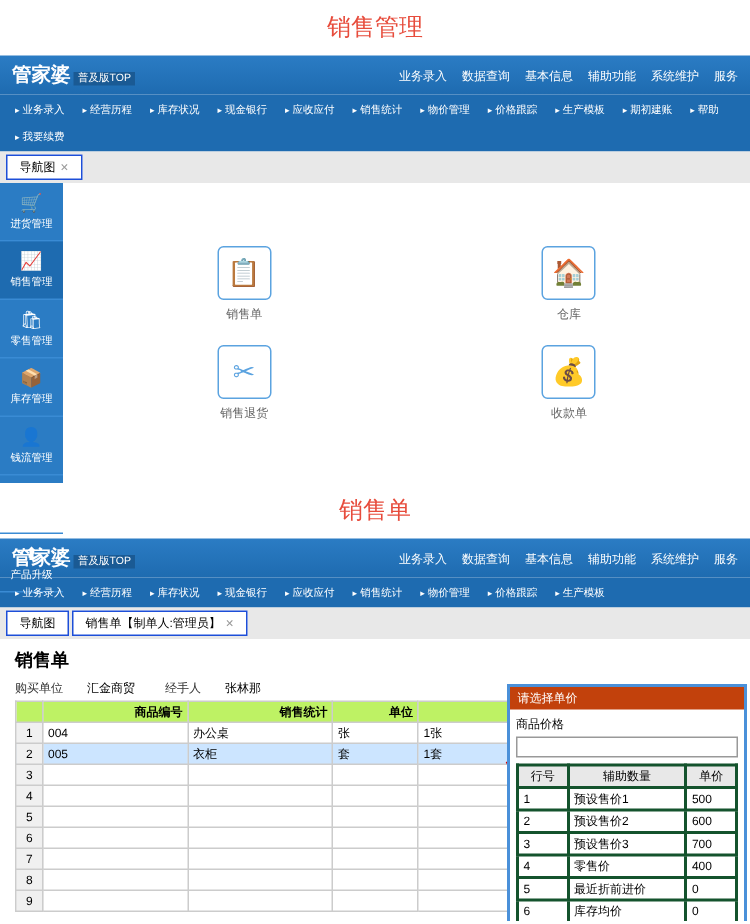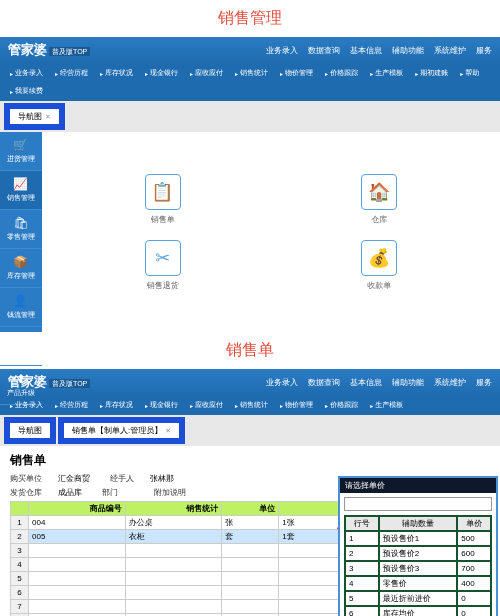--- a/index.html
+++ b/index.html
@@ -8,21 +8,21 @@
 .app{background:#fff}
 .header{background:linear-gradient(#2b7cc4,#1e6bb0);color:#fff;padding:4px 8px;display:flex;align-items:center;justify-content:space-between}
 .logo{font-size:13px;font-weight:bold}
 .logo-sub{font-size:7px;background:#1a5a94;padding:1px 3px;margin-left:2px}
 .top-menu{display:flex;gap:10px;font-size:8px}
 .top-menu span{cursor:pointer}
 .ribbon{background:#1e6bb0;color:#fff;padding:3px 6px;display:flex;gap:4px;font-size:7px;flex-wrap:wrap}
 .ribbon-item{padding:2px 4px;cursor:pointer;display:flex;align-items:center;gap:2px}
 .ribbon-item::before{content:"▸";font-size:6px}
 .tabs{background:#e8e8e8;padding:2px 4px;display:flex;gap:2px;font-size:8px}
-.tab{background:#fff;padding:2px 8px;border:6px solid #1d4ed8;cursor:pointer;display:flex;align-items:center;gap:3px}
+.tab{background:#fff;padding:2px 8px;border:1px solid #1d4ed8;cursor:pointer;display:flex;align-items:center;gap:3px}
 .tab.active{background:#fff}
 .tab-close{color:#999;font-size:7px}
 .main1{display:flex;height:200px}
 .sidebar{width:42px;background:#2b7cc4;display:flex;flex-direction:column}
 .sb-item{padding:6px 2px;text-align:center;color:#fff;font-size:7px;cursor:pointer;border-bottom:1px solid #3a8bd4}
 .sb-item.active{background:#1e6bb0}
 .sb-icon{display:block;font-size:12px;margin-bottom:2px}
 .content1{flex:1;padding:20px;display:grid;grid-template-columns:1fr 1fr;gap:15px;align-content:center}
 .card{display:flex;flex-direction:column;align-items:center;gap:4px;cursor:pointer}
 .card-icon{width:36px;height:36px;border:1px solid #5ba3e0;border-radius:4px;display:flex;align-items:center;justify-content:center;font-size:18px;color:#5ba3e0}
@@ -32,21 +32,21 @@
 .form-row{display:flex;gap:20px;font-size:8px;margin-bottom:3px;color:#333}
 .form-field{display:flex;gap:16px}
 .form-field b{font-weight:normal;color:#000;}
 .grid{border:1px solid #999;font-size:8px;border-collapse:collapse;width:100%}
 .grid th,.grid td{border:1px solid #ccc;padding:1px 3px;height:14px;text-align:left}
 .grid th{background:#bef264;font-weight:bold;text-align:right}
 .grid .rn{width:18px;text-align:center;background:#f0f0f0}
 .grid .sel{background:#cce5ff}
 .grid .hl{color:#d00}
 .popup{position:absolute;right:2px;top:30px;width:160px;background:#fff;border:2px solid #4a90d9;font-size:8px;z-index:10}
-.popup-title{background:#0f172a;color:#fff;padding:2px 5px}
+.popup-title{background:#c2410c;color:#fff;padding:2px 5px}
 .popup-body{padding:4px}
 .popup-label{margin-bottom:3px}
 .popup-input{width:100%;border:1px solid #999;height:14px;padding:1px 2px;font-size:8px}
 .popup-grid{width:100%;border-collapse:collapse;margin-top:4px}
 .popup-grid th,.popup-grid td{border:2px solid #14532d;padding:1px 3px;height:13px}
 .popup-grid th{background:#e8e8e8;font-weight:normal}
 .popup-btns{display:flex;justify-content:flex-end;gap:6px;padding:4px}
 .arrow{position:absolute;top:75px;right:150px;color:#d00;font-size:20px;transform:rotate(15deg);pointer-events:none}
 </style>
 </head>
@@ -148,34 +148,20 @@
     <div class="form-row">
       <div class="form-field">
           <span>购买单位</span>
           <b>汇金商贸</b>
         </div>
       <div class="form-field">
           <span>经手人</span>
           <b>张林那</b>
         </div>
     </div>
-    <div class="form-row">
-      <div class="form-field">
-          <span>发货仓库</span>
-          <b>成品库</b>
-        </div>
-      <div class="form-field">
-          <span>部门</span>
-          <b></b>
-        </div>
-      <div class="form-field">
-          <span>附加说明</span>
-          <b></b>
-        </div>
-    </div>
     <table class="grid" id="grid">
         <tbody>
           <tr>
             <th></th>
             <th>商品编号</th>
             <th>销售统计</th>
             <th>单位</th>
             <th>辅助数量</th>
             <th>数量</th>
             <th>单价</th>
@@ -260,20 +246,21 @@
             <td></td>
             <td></td>
             <td class=""></td>
           </tr>
         </tbody>
       </table>
     <div class="arrow">↘</div>
     <div class="popup">
       <div class="popup-title">请选择单价</div>
       <div class="popup-body">
+        <div class="popup-label">商品价格</div>
         <input class="popup-input" style="">
         <table class="popup-grid" id="pg">
             <tbody>
               <tr>
                 <th>行号</th>
                 <th>辅助数量</th>
                 <th>单价</th>
               </tr>
               <tr>
                 <td>1</td>

